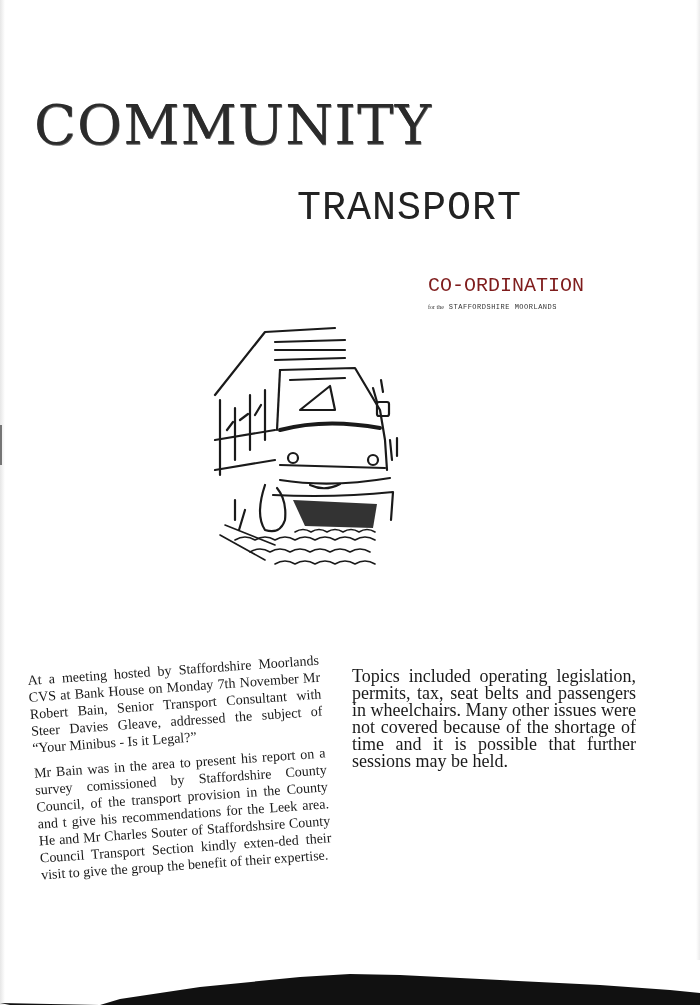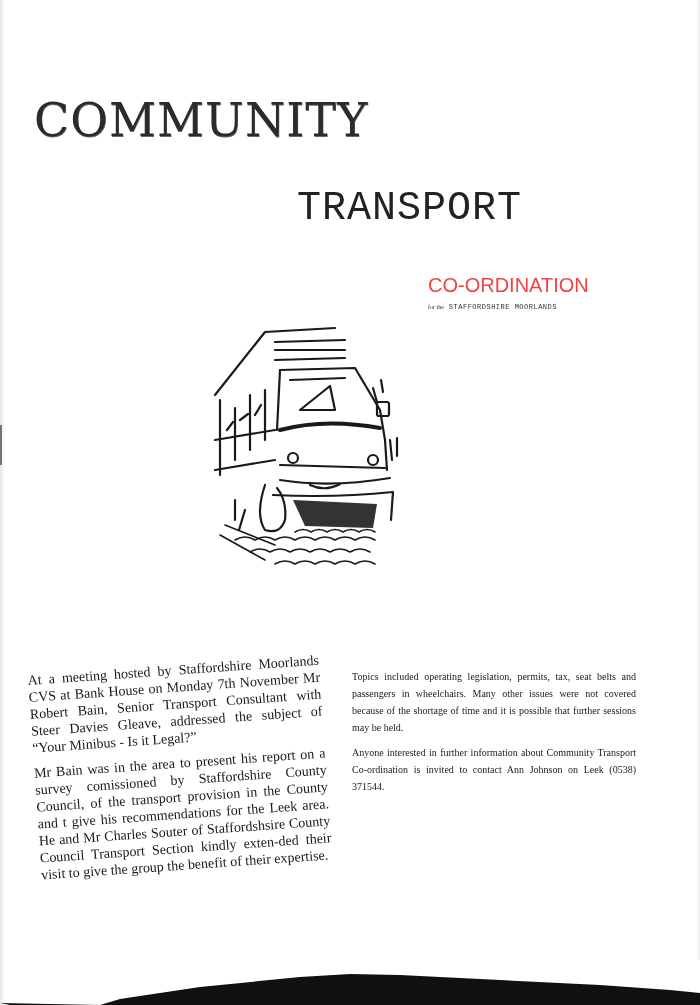--- a/index.html
+++ b/index.html
@@ -15,50 +15,50 @@
     .page-edge-right {
       position: absolute; right: 0; top: 0; width: 4px; height: 960px;
       background: linear-gradient(to left, #ececec, #ffffff);
     }
     .binding-marks {
       position: absolute; left: 0; top: 425px; width: 6px; height: 40px;
       border-left: 2px solid #444; border-radius: 0 6px 6px 0; opacity: .7;
     }
     .title-community {
       position: absolute; left: 34px; top: 93px;
-      font-family: "DejaVu Serif", serif; font-size: 46px; letter-spacing: 1px;
+      font-family: "DejaVu Serif", serif; font-size: 55px; letter-spacing: 1px;
       color: #2b2b2b; font-weight: normal;
       text-shadow: 0.5px 0.5px 0 #666;
     }
     .title-transport {
       position: absolute; left: 297px; top: 186px;
       font-family: "Liberation Mono", monospace; font-size: 40px; letter-spacing: 1px;
       color: #222;
     }
     .title-coord {
       position: absolute; left: 428px; top: 274px;
-      font-family: Liberation Sans, sans-serif; font-size: 20px; color: #ef4444;
+      font-family: Liberation Mono, monospace; font-size: 20px; color: #7f1d1d;
     }
     .subtitle-coord {
       position: absolute; left: 428px; top: 303px;
       font-size: 7px; color: #333; white-space: nowrap;
     }
     .subtitle-coord .small { font-family: "Liberation Serif", serif; font-size: 6px; margin-right: 5px; }
     .subtitle-coord .mono { font-family: "Liberation Mono", monospace; font-size: 7px; letter-spacing: .5px; text-align: center; }
     .bus-illustration {
       position: absolute; left: 205px; top: 320px; width: 230px; height: 255px;
     }
     .col-left {
       position: absolute; left: 27px; top: 672px; width: 292px;
       font-size: 14px; line-height: 17px; text-align: justify;
       transform: rotate(-4deg); transform-origin: left top;
     }
     .col-right {
       position: absolute; left: 352px; top: 668px; width: 284px;
-      font-size: 10px; line-height: 17px; text-align: justify;
+      font-size: 18px; line-height: 17px; text-align: justify;
     }
     .col-left p, .col-right p { margin: 0 0 8px 0; }
     .bottom-shadow {
       position: absolute; left: 0; bottom: 0; width: 700px; height: 40px;
     }
   </style>
 </head>
 <body>
 
 <div class="page-edge-left"></div>
@@ -112,18 +112,17 @@
   </g>
 </svg>
 
 <div class="col-left">
   <p>At a meeting hosted by Staffordshire Moorlands CVS at Bank House on Monday 7th November Mr Robert Bain, Senior Transport Consultant with Steer Davies Gleave, addressed the subject of “Your Minibus - Is it Legal?”</p>
   <p>Mr Bain was in the area to present his report on a survey comissioned by Staffordshire County Council, of the transport provision in the County and t give his recommendations for the Leek area. He and Mr Charles Souter of Staffordshsire County Council Transport Section kindly exten-ded their visit to give the group the benefit of their expertise.</p>
 </div>
 
 <div class="col-right">
   <p>Topics included operating legislation, permits, tax, seat belts and passengers in wheelchairs. Many other issues were not covered because of the shortage of time and it is possible that further sessions may be held.</p>
-  <p>Anyone interested in further information about Community Transport Co-ordination is invited to contact Ann Johnson on Leek (0538) 371544.</p>
 </div>
 
 <svg class="bottom-shadow" viewBox="0 0 700 40" preserveAspectRatio="none">
   <path d="M0 38 L 10 40 L 700 40 L 700 28 L 670 25 L 600 20 L 500 15 L 400 10 L 350 9 L 300 12 L 200 22 L 120 34 L 100 40 Z" fill="#111"></path>
 </svg>
 
 </body></html>

